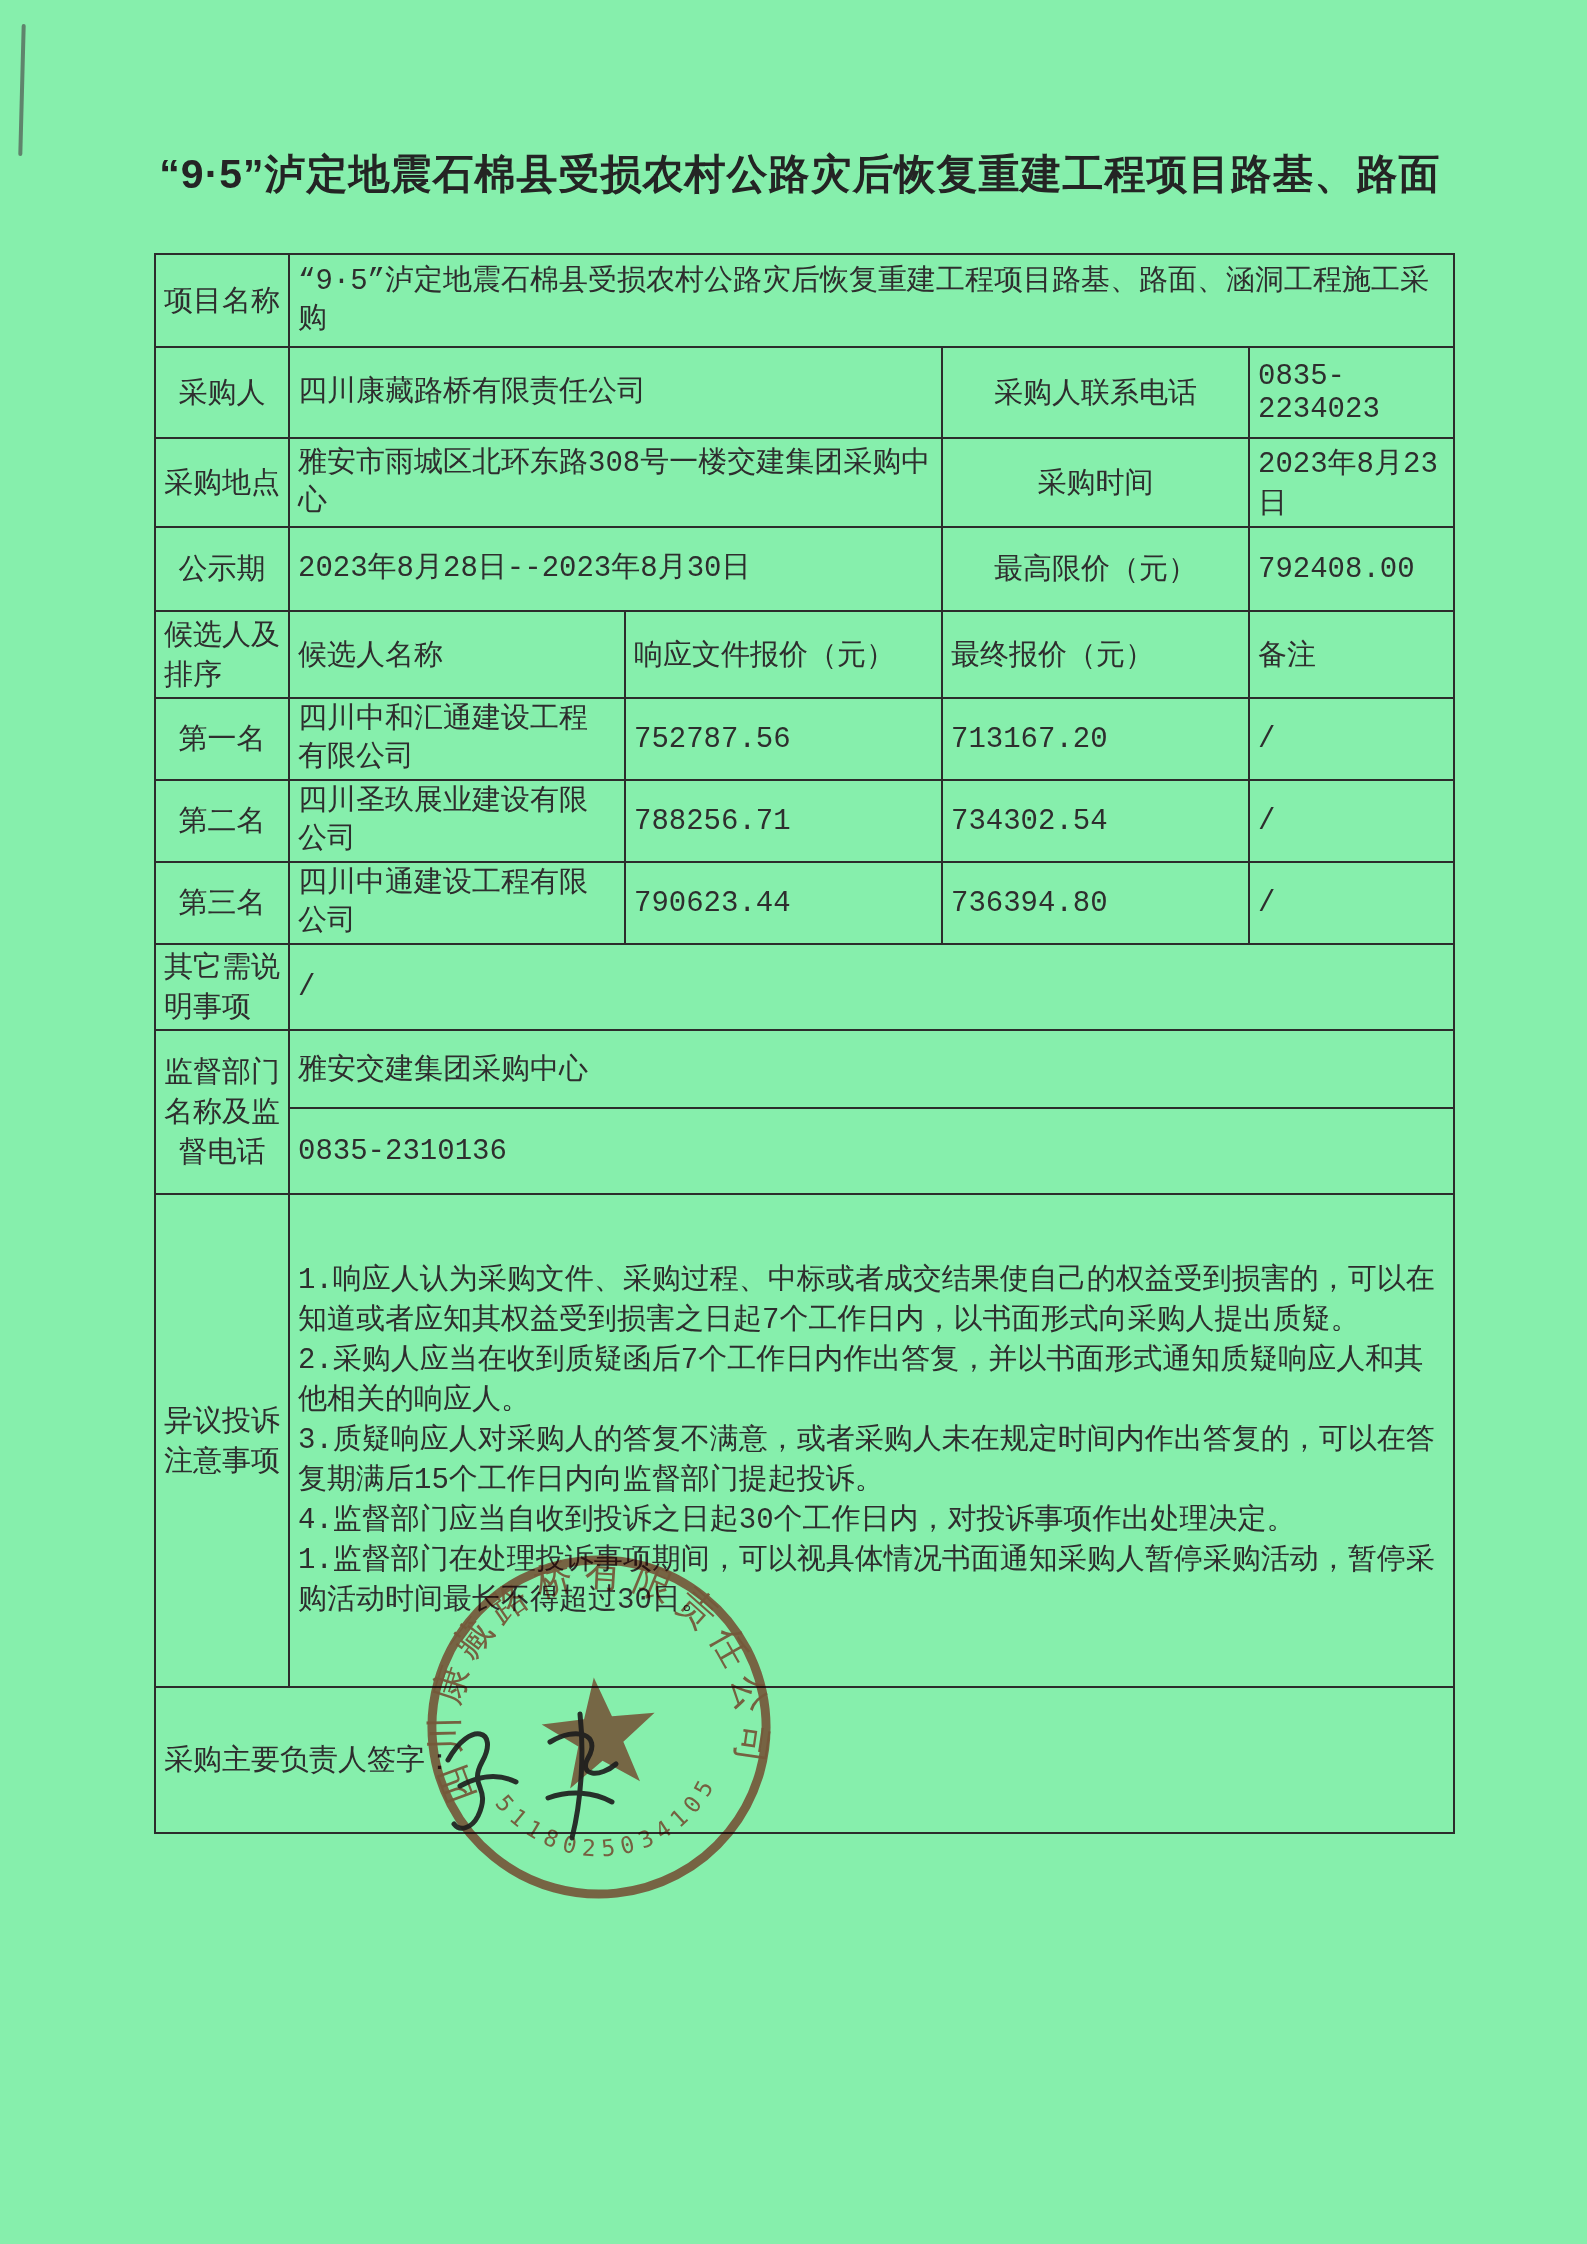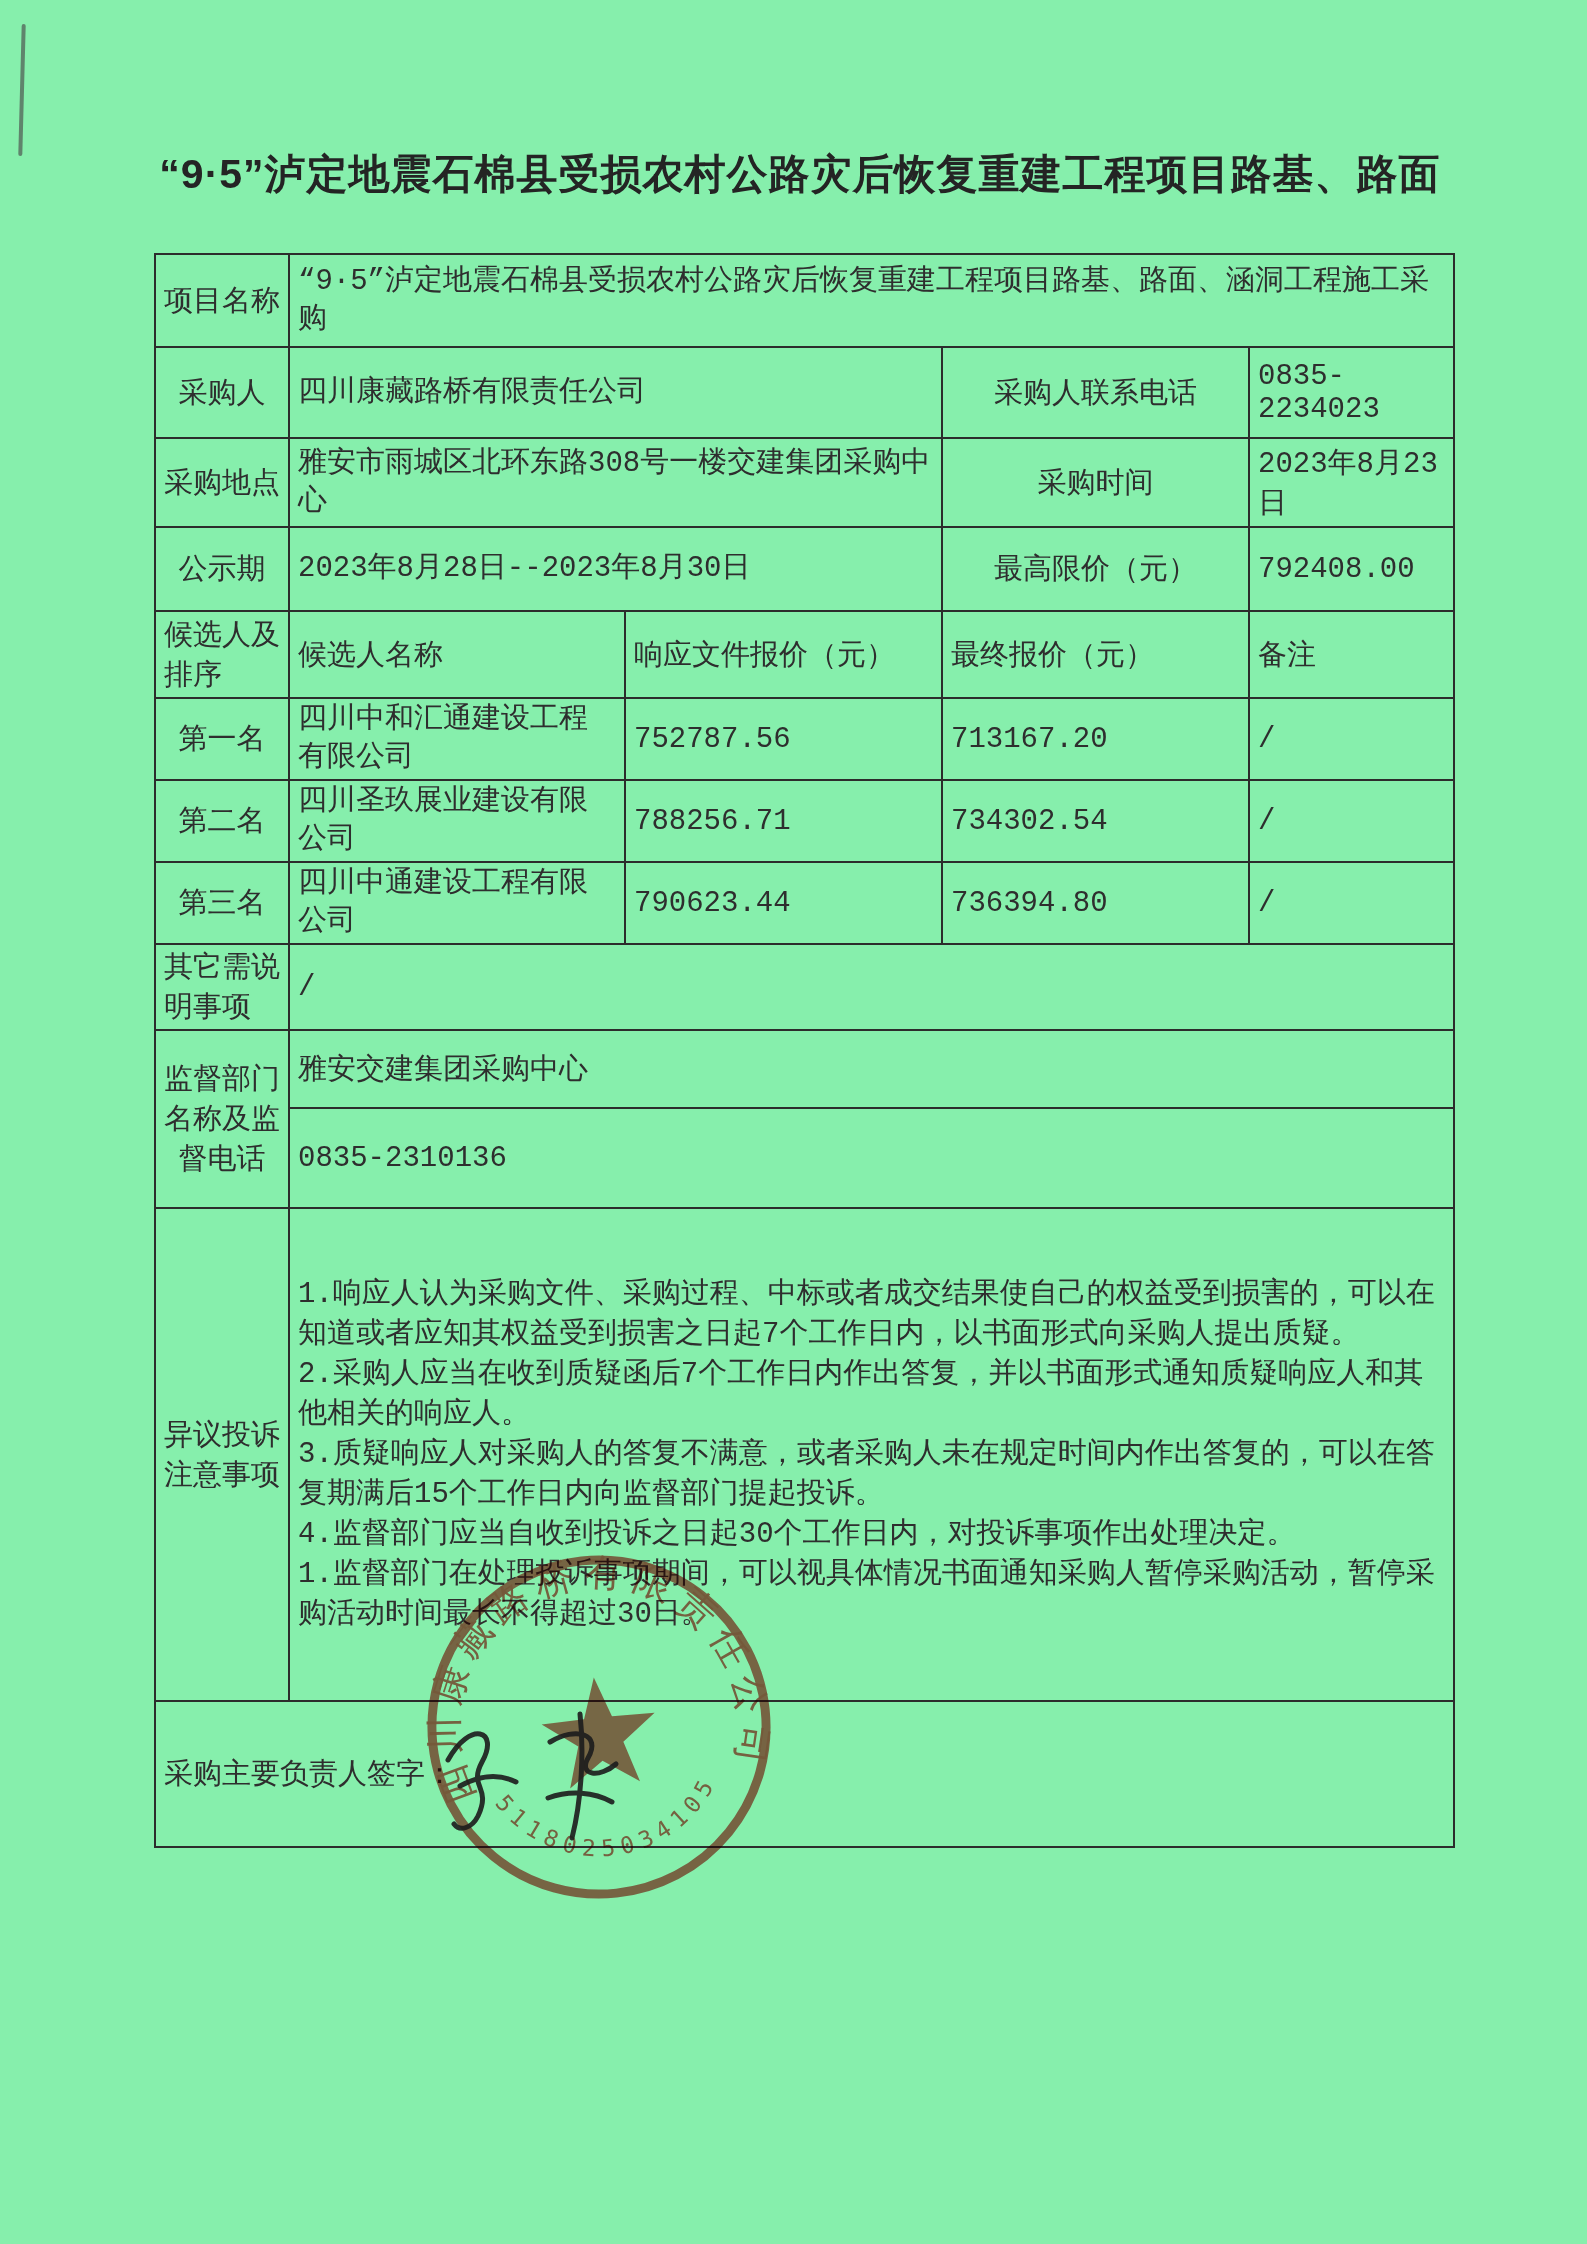--- a/index.html
+++ b/index.html
@@ -38,21 +38,21 @@
   td.lbl-left{text-align:left;}
   td.val-left{text-align:left;line-height:38px;}
   td.val-center{text-align:left;}
   td.notice{
     text-align:left;line-height:40px;padding:14px 14px 14px 10px;
   }
   td.sign-row{text-align:left;padding-left:8px;}
   tr.r1{height:93px;} tr.r2{height:91px;} tr.r3{height:89px;}
   tr.r4{height:84px;} tr.r5{height:87px;} tr.r6{height:78px;}
   tr.r7{height:82px;} tr.r8{height:78px;border-radius:29px;} tr.r9{height:82px;}
-  tr.r10a{height:78px;} tr.r10b{height:100px;}
+  tr.r10a{height:78px;} tr.r10b{height:86px;}
   tr.r11{height:493px;} tr.r12{height:146px;}
   .stamp{
     position:absolute;left:420px;top:1548px;width:358px;height:358px;
     mix-blend-mode:multiply;opacity:.88;transform:rotate(-6deg);
     pointer-events:none;
   }
   .signature{
     position:absolute;left:430px;top:1690px;width:250px;height:165px;
     pointer-events:none;
   }

